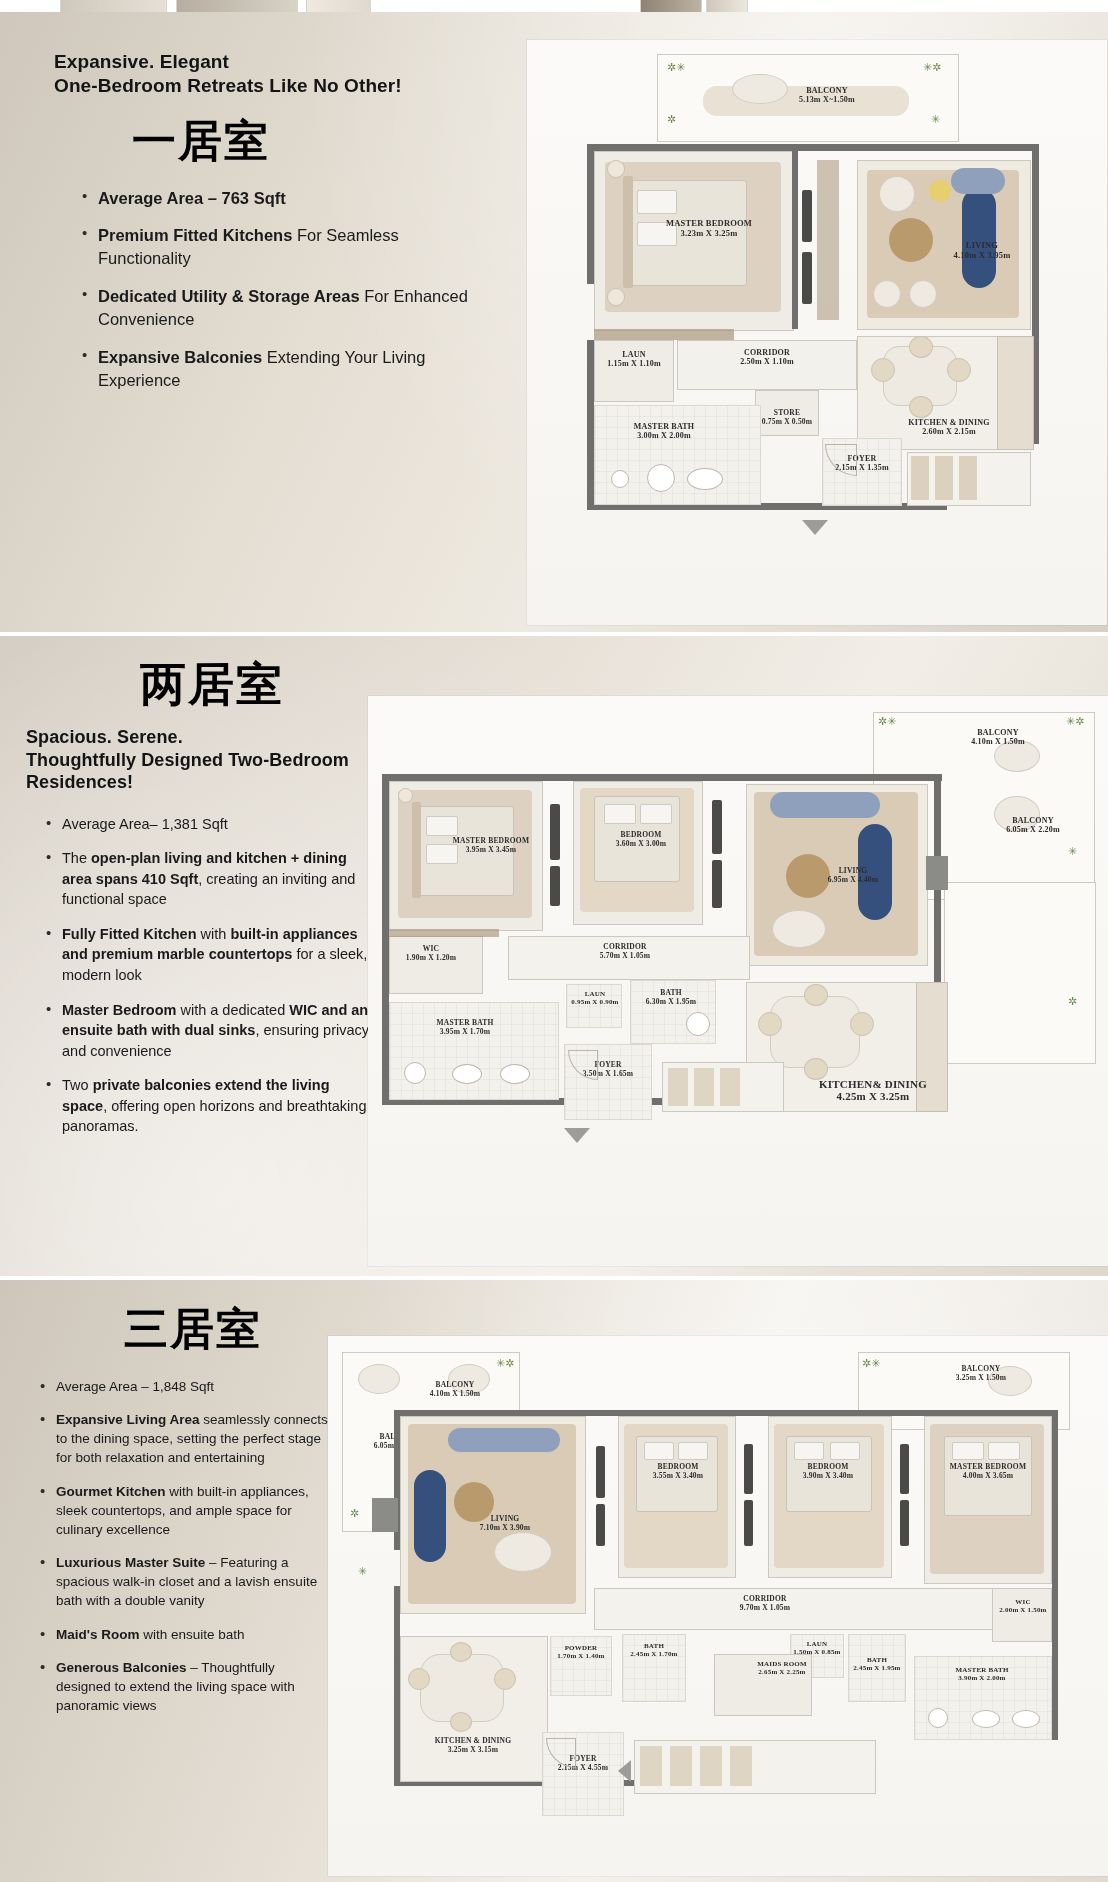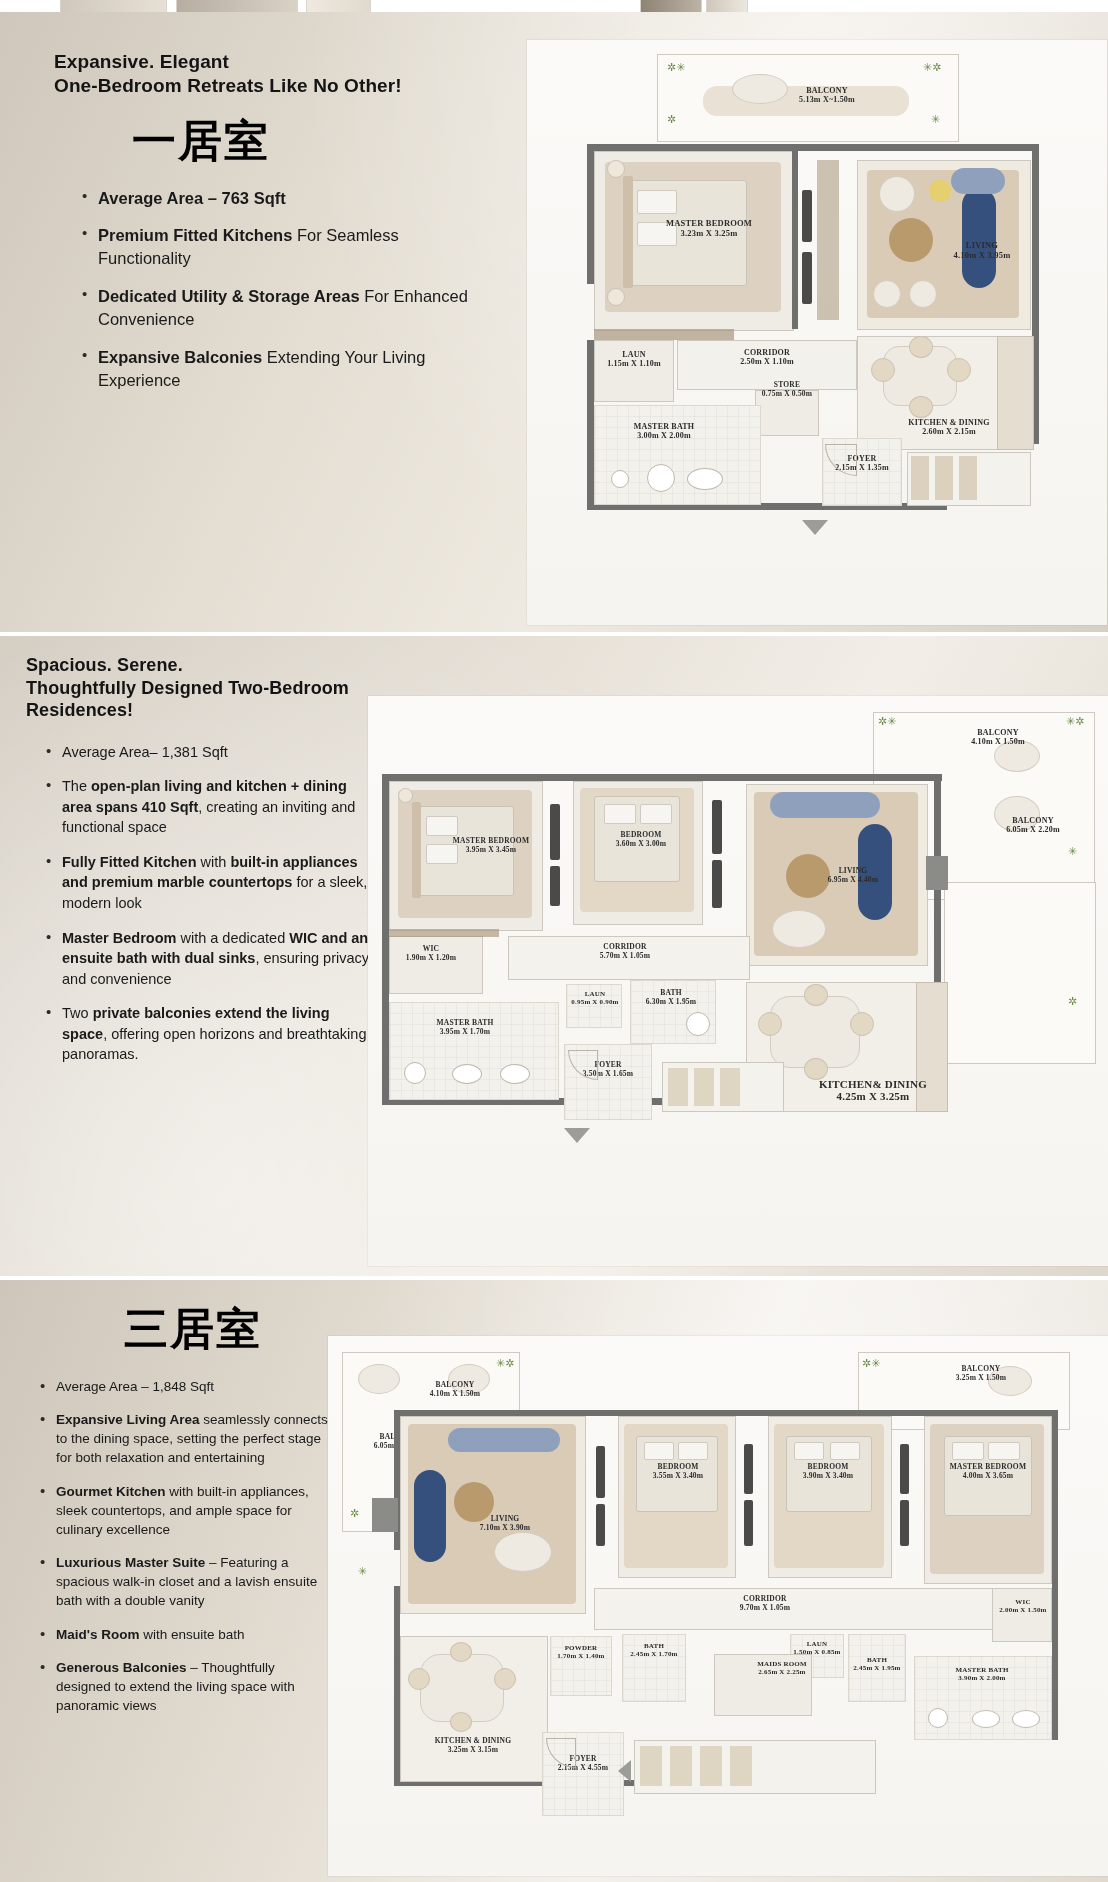--- a/index.html
+++ b/index.html
@@ -180,21 +180,21 @@
         <div class="lbl" style="left:62px; top:310px; width:90px; font-size:8px;">
           <span>LAUN</span><span class="dim">1.15m X 1.10m</span>
         </div>
 
         <div class="room" style="left:150px; top:300px; width:178px; height:48px; background:#f3f1ec;"></div>
         <div class="lbl" style="left:175px; top:308px; width:130px; font-size:8px;">
           <span>CORRIDOR</span><span class="dim">2.50m X 1.10m</span>
         </div>
 
         <div class="room" style="left:228px; top:350px; width:62px; height:44px;"></div>
-        <div class="lbl" style="left:222px; top:340px; width:76px; font-size:7.5px;">
+        <div class="lbl" style="left:222px; top:368px; width:76px; font-size:7.5px;">
           <span>STORE</span><span class="dim">0.75m X 0.50m</span>
         </div>
 
         <div class="room" style="left:330px; top:296px; width:175px; height:112px; background:#f2efe8;"></div>
         <div class="kitchenrun" style="left:470px; top:296px; width:35px; height:112px;"></div>
         <div class="tblw" style="left:356px; top:306px; width:72px; height:58px; border-radius:16px;"></div>
         <div class="circ" style="left:344px; top:318px; width:22px; height:22px; background:#e3d8c4; border:1px solid #cbc2b3;"></div>
         <div class="circ" style="left:420px; top:318px; width:22px; height:22px; background:#e3d8c4; border:1px solid #cbc2b3;"></div>
         <div class="circ" style="left:382px; top:296px; width:22px; height:20px; background:#e3d8c4; border:1px solid #cbc2b3;"></div>
         <div class="circ" style="left:382px; top:356px; width:22px; height:20px; background:#e3d8c4; border:1px solid #cbc2b3;"></div>
@@ -224,20 +224,21 @@
         <div class="arrowN" style="left:275px; top:480px;"></div>
       </div>
     </div>
   </div>
 
   <div class="seam"></div>
 
   <div class="section sec2">
 
     <div class="txtcol" style="left:22px; top:18px; width:350px;">
+      <div class="cjk" style="font-size:46px; margin:0 0 10px 118px;">两居室</div>
       <div class="eyebrow" style="font-size:18px; color:#141414; white-space:pre-line; margin-left:4px;">Spacious. Serene.
 Thoughtfully Designed Two-Bedroom Residences!</div>
       <ul class="bullets" style="font-size:14.5px; margin:20px 0 0 18px;">
         <li>Average Area– 1,381 Sqft</li>
         <li>The <b class="hl">open-plan living and kitchen + dining area spans 410 Sqft</b>, creating an inviting and functional space</li>
         <li><b class="hl">Fully Fitted Kitchen</b> with <b class="hl">built-in appliances and premium marble countertops</b> for a sleek, modern look</li>
         <li><b class="hl">Master Bedroom</b> with a dedicated <b class="hl">WIC and an ensuite bath with dual sinks</b>, ensuring privacy and convenience</li>
         <li>Two <b class="hl">private balconies extend the living space</b>, offering open horizons and breathtaking panoramas.</li>
       </ul>
     </div>

